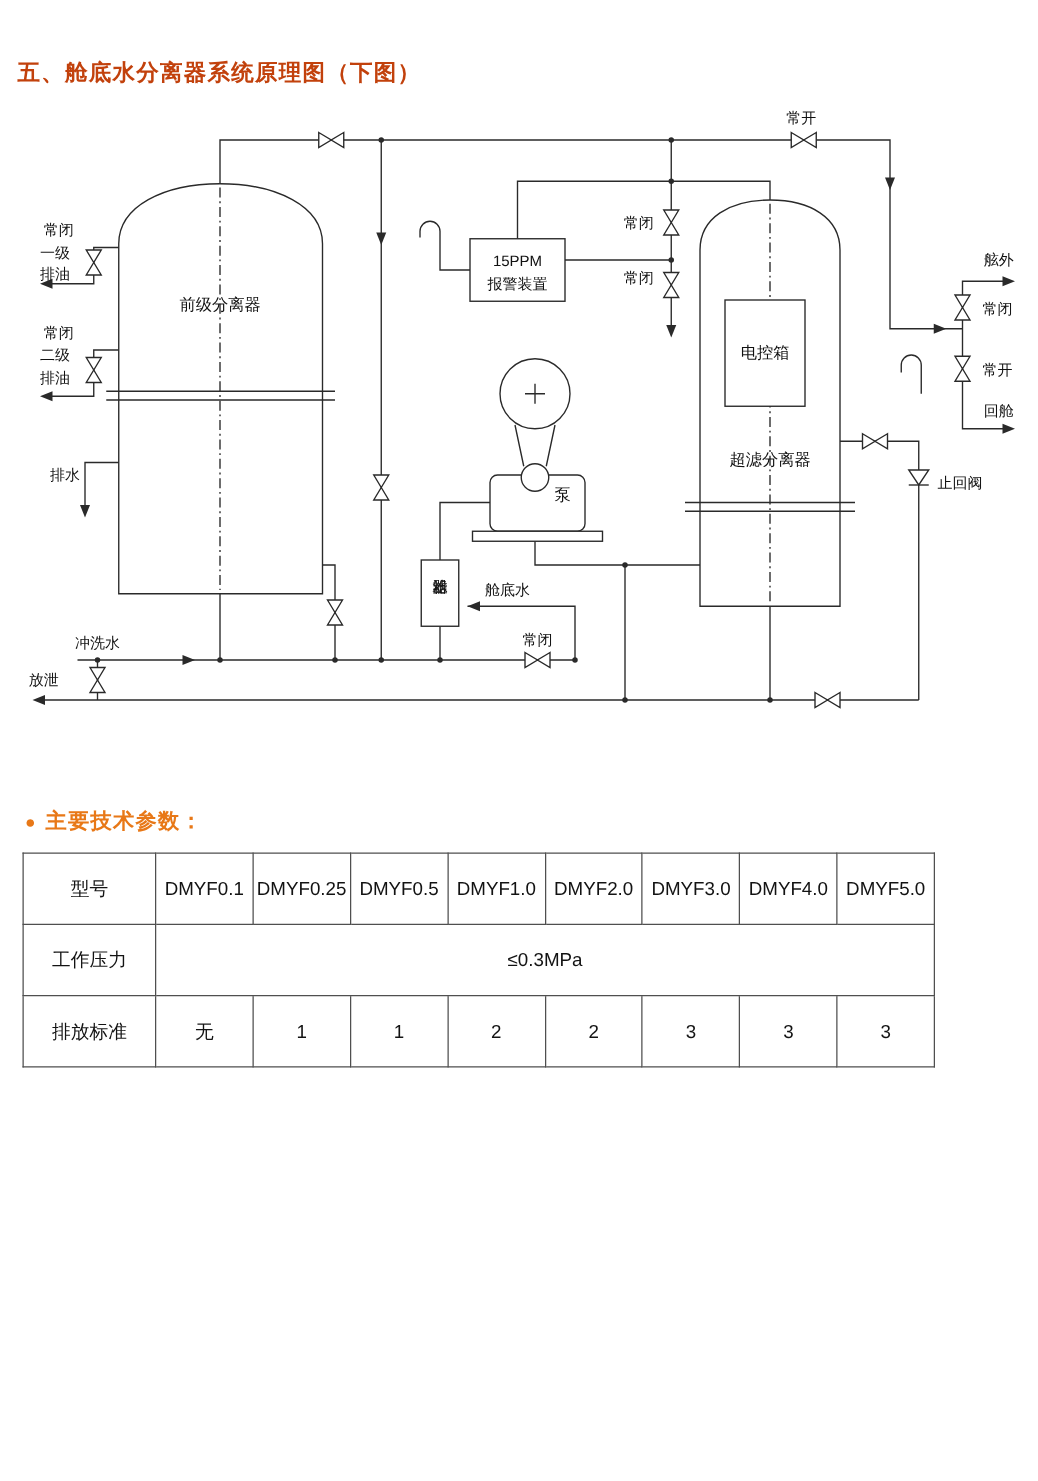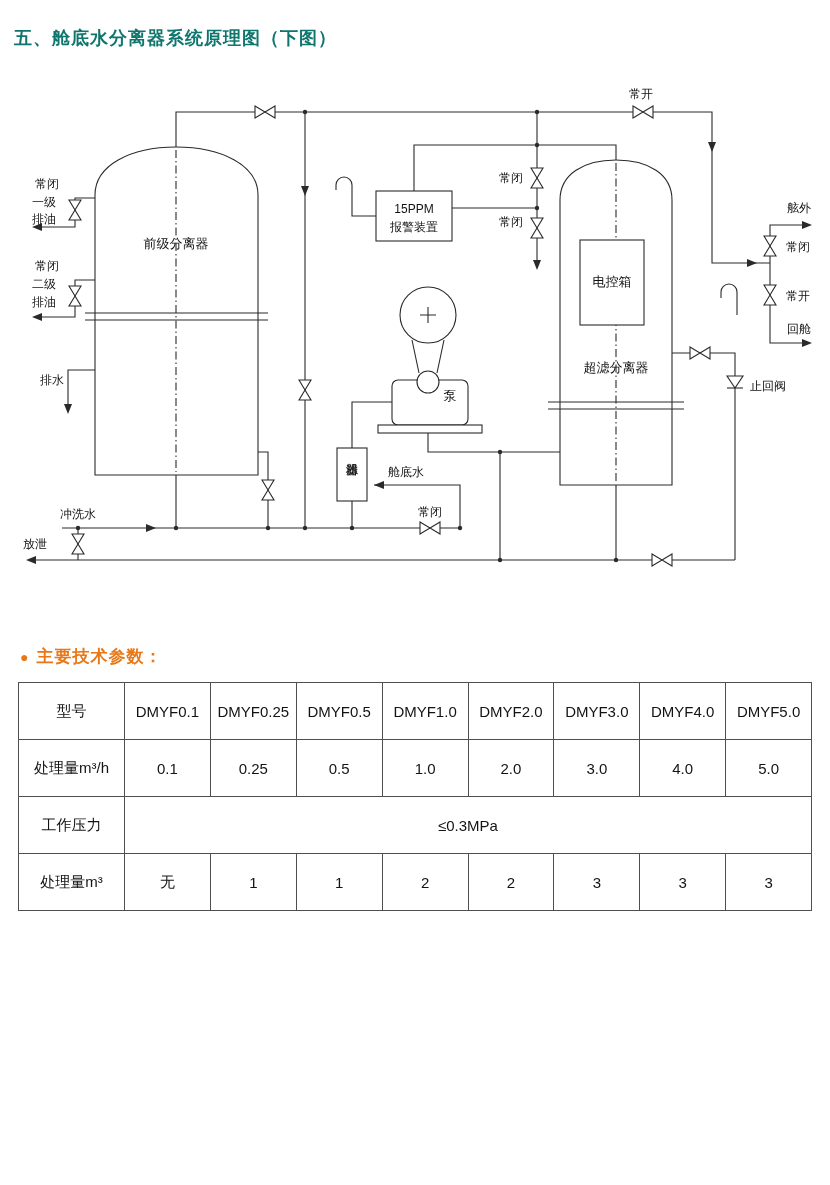--- a/index.html
+++ b/index.html
@@ -26,32 +26,32 @@
   .dash{stroke-dasharray:8 3 1.5 3;}
   .sym{stroke:#2a2a2a;stroke-width:1.1;fill:#ffffff;}
   .solid{stroke:#2a2a2a;stroke-width:1.1;fill:none;}
   .ah{fill:#2a2a2a;stroke:none;}
   .dot{fill:#2a2a2a;}
   .dl{font-size:12px;text-anchor:middle;}
   .dl13{font-size:13px;text-anchor:middle;}
   .st{text-anchor:start;}
   .vert{writing-mode:vertical-rl;text-orientation:upright;font-size:12px;}
   .spec-wrap{position:absolute;top:682px;left:18px;}
-  table{border-collapse:collapse;table-layout:fixed;width:794px;}
+  table{border-collapse:collapse;table-layout:fixed;width:730px;}
   td{
     border:1px solid #4f4f4f;
     text-align:center;vertical-align:middle;
     font-size:15px;height:56px;padding:0 2px;
     color:#131313;
   }
 </style>
 </head>
 <body>
 
-<div class="page-title" style="color:#0f766e;">五、舱底水分离器系统原理图（下图）</div>
+<div class="page-title" style="color:#c2410c;margin-top:20px;">五、舱底水分离器系统原理图（下图）</div>
 
 <div class="diagram-wrap">
 <svg width="830" height="525" viewBox="0 0 830 525" xmlns="http://www.w3.org/2000/svg">
 
   <g>
     <path class="pipe" d="M176 67 V32 H712 V183 H770"></path>
     <path class="pipe" d="M537 32 V186"></path>
     <path class="pipe" d="M414 111 V65 H616 V80"></path>
     <path class="pipe" d="M452 128 H537"></path>
     <path class="pipe" d="M804 145 H770 V263 H804"></path>
@@ -210,36 +210,25 @@
     <td>DMYF0.1</td>
     <td>DMYF0.25</td>
     <td>DMYF0.5</td>
     <td>DMYF1.0</td>
     <td>DMYF2.0</td>
     <td>DMYF3.0</td>
     <td>DMYF4.0</td>
     <td>DMYF5.0</td>
   </tr>
   <tr>
-    <td>处理量m³/h</td>
-    <td>0.1</td>
-    <td>0.25</td>
-    <td>0.5</td>
-    <td>1.0</td>
-    <td>2.0</td>
-    <td>3.0</td>
-    <td>4.0</td>
-    <td>5.0</td>
-  </tr>
-  <tr>
     <td>工作压力</td>
     <td colspan="8">≤0.3MPa</td>
   </tr>
   <tr>
-    <td>处理量m³</td>
+    <td>排放标准</td>
     <td>无</td>
     <td>1</td>
     <td>1</td>
     <td>2</td>
     <td>2</td>
     <td>3</td>
     <td>3</td>
     <td>3</td>
   </tr>
 </tbody>

